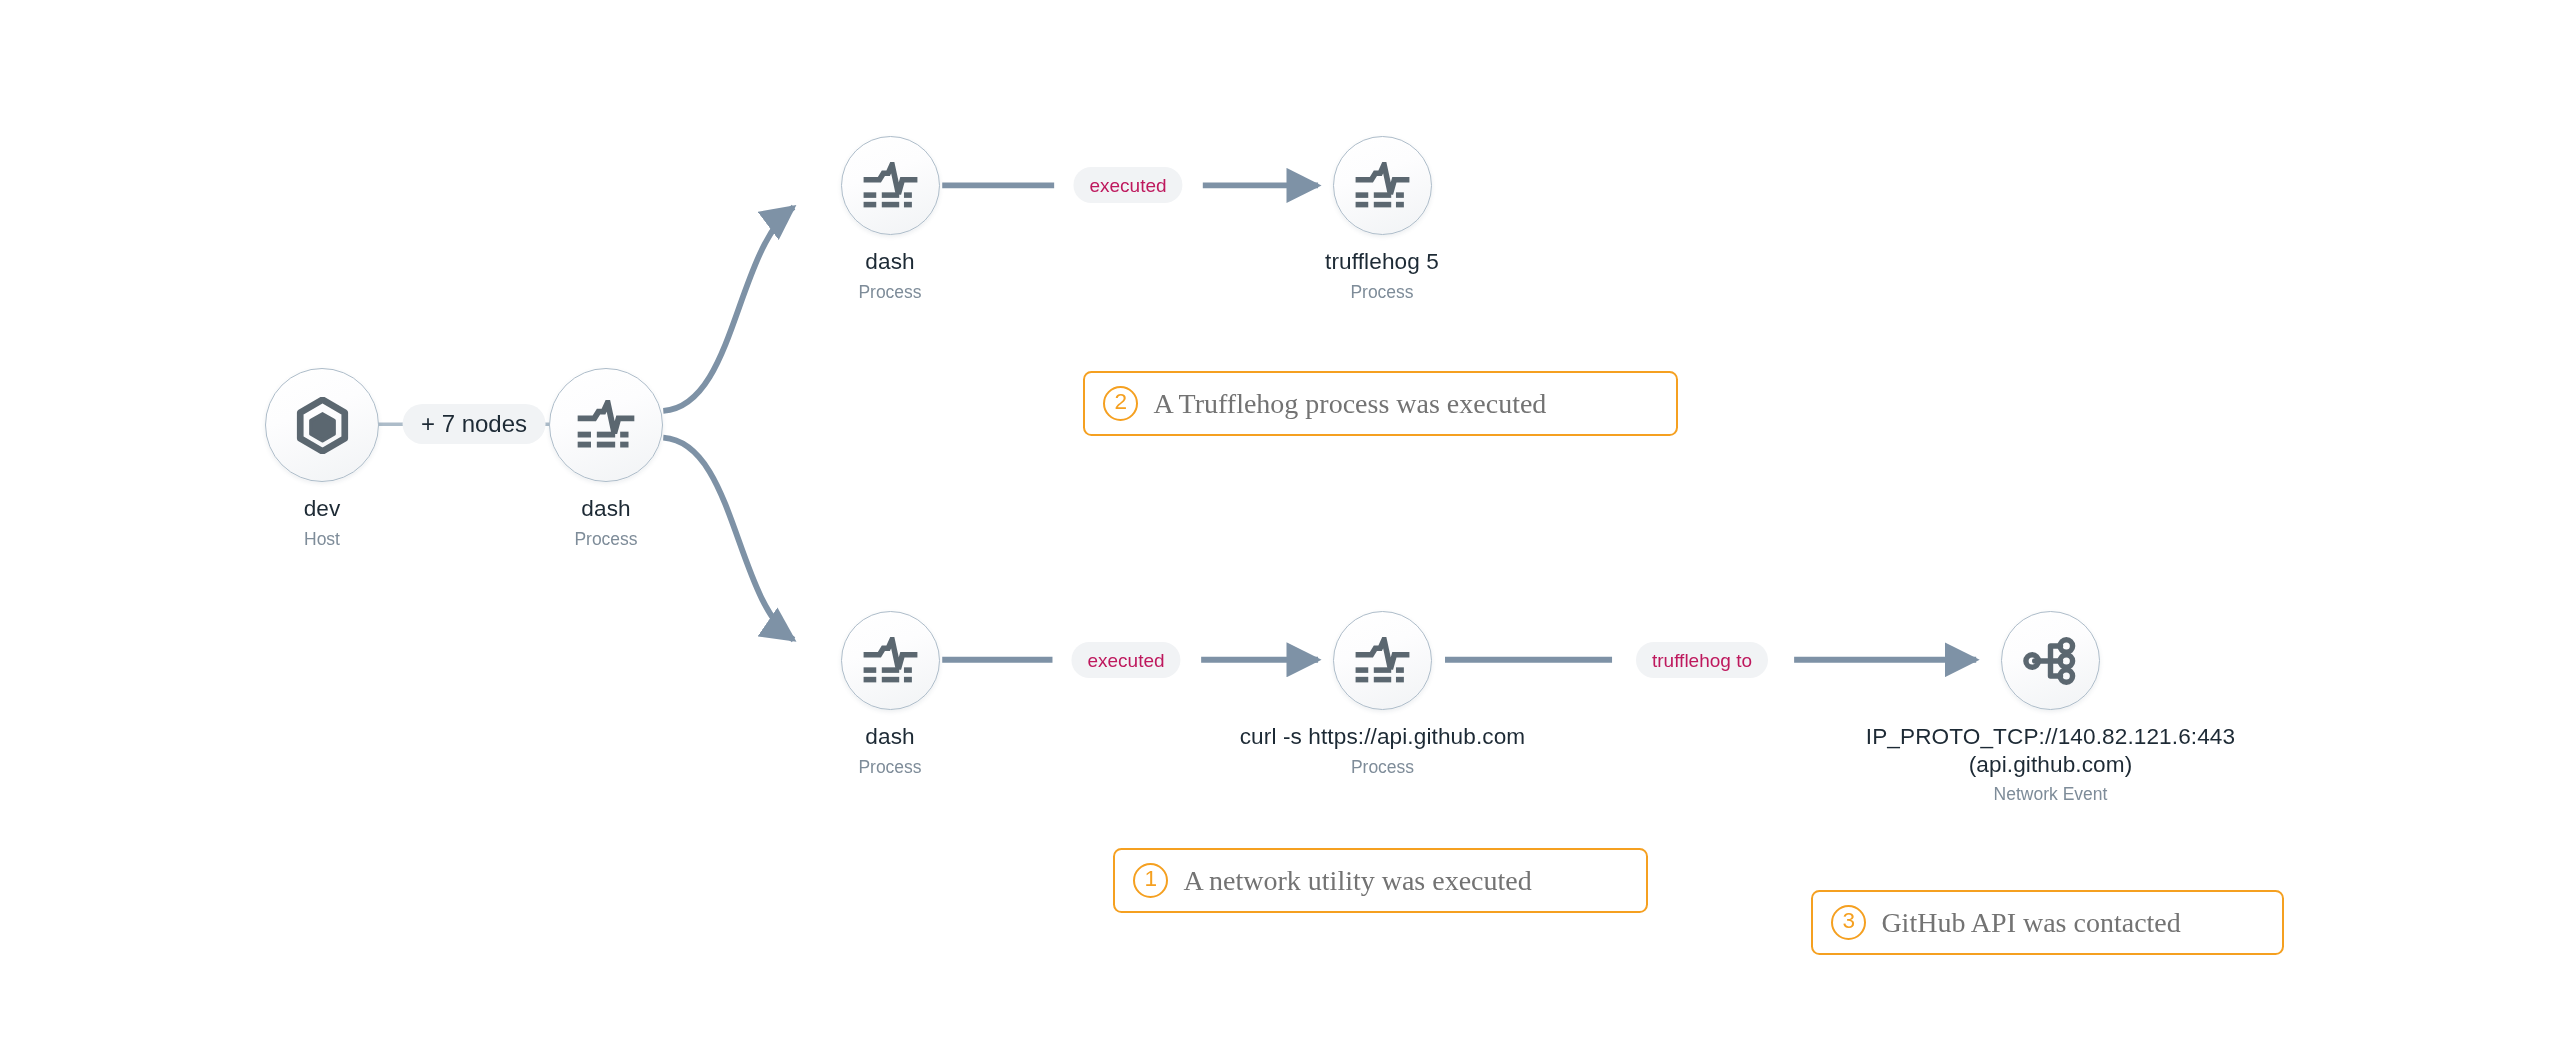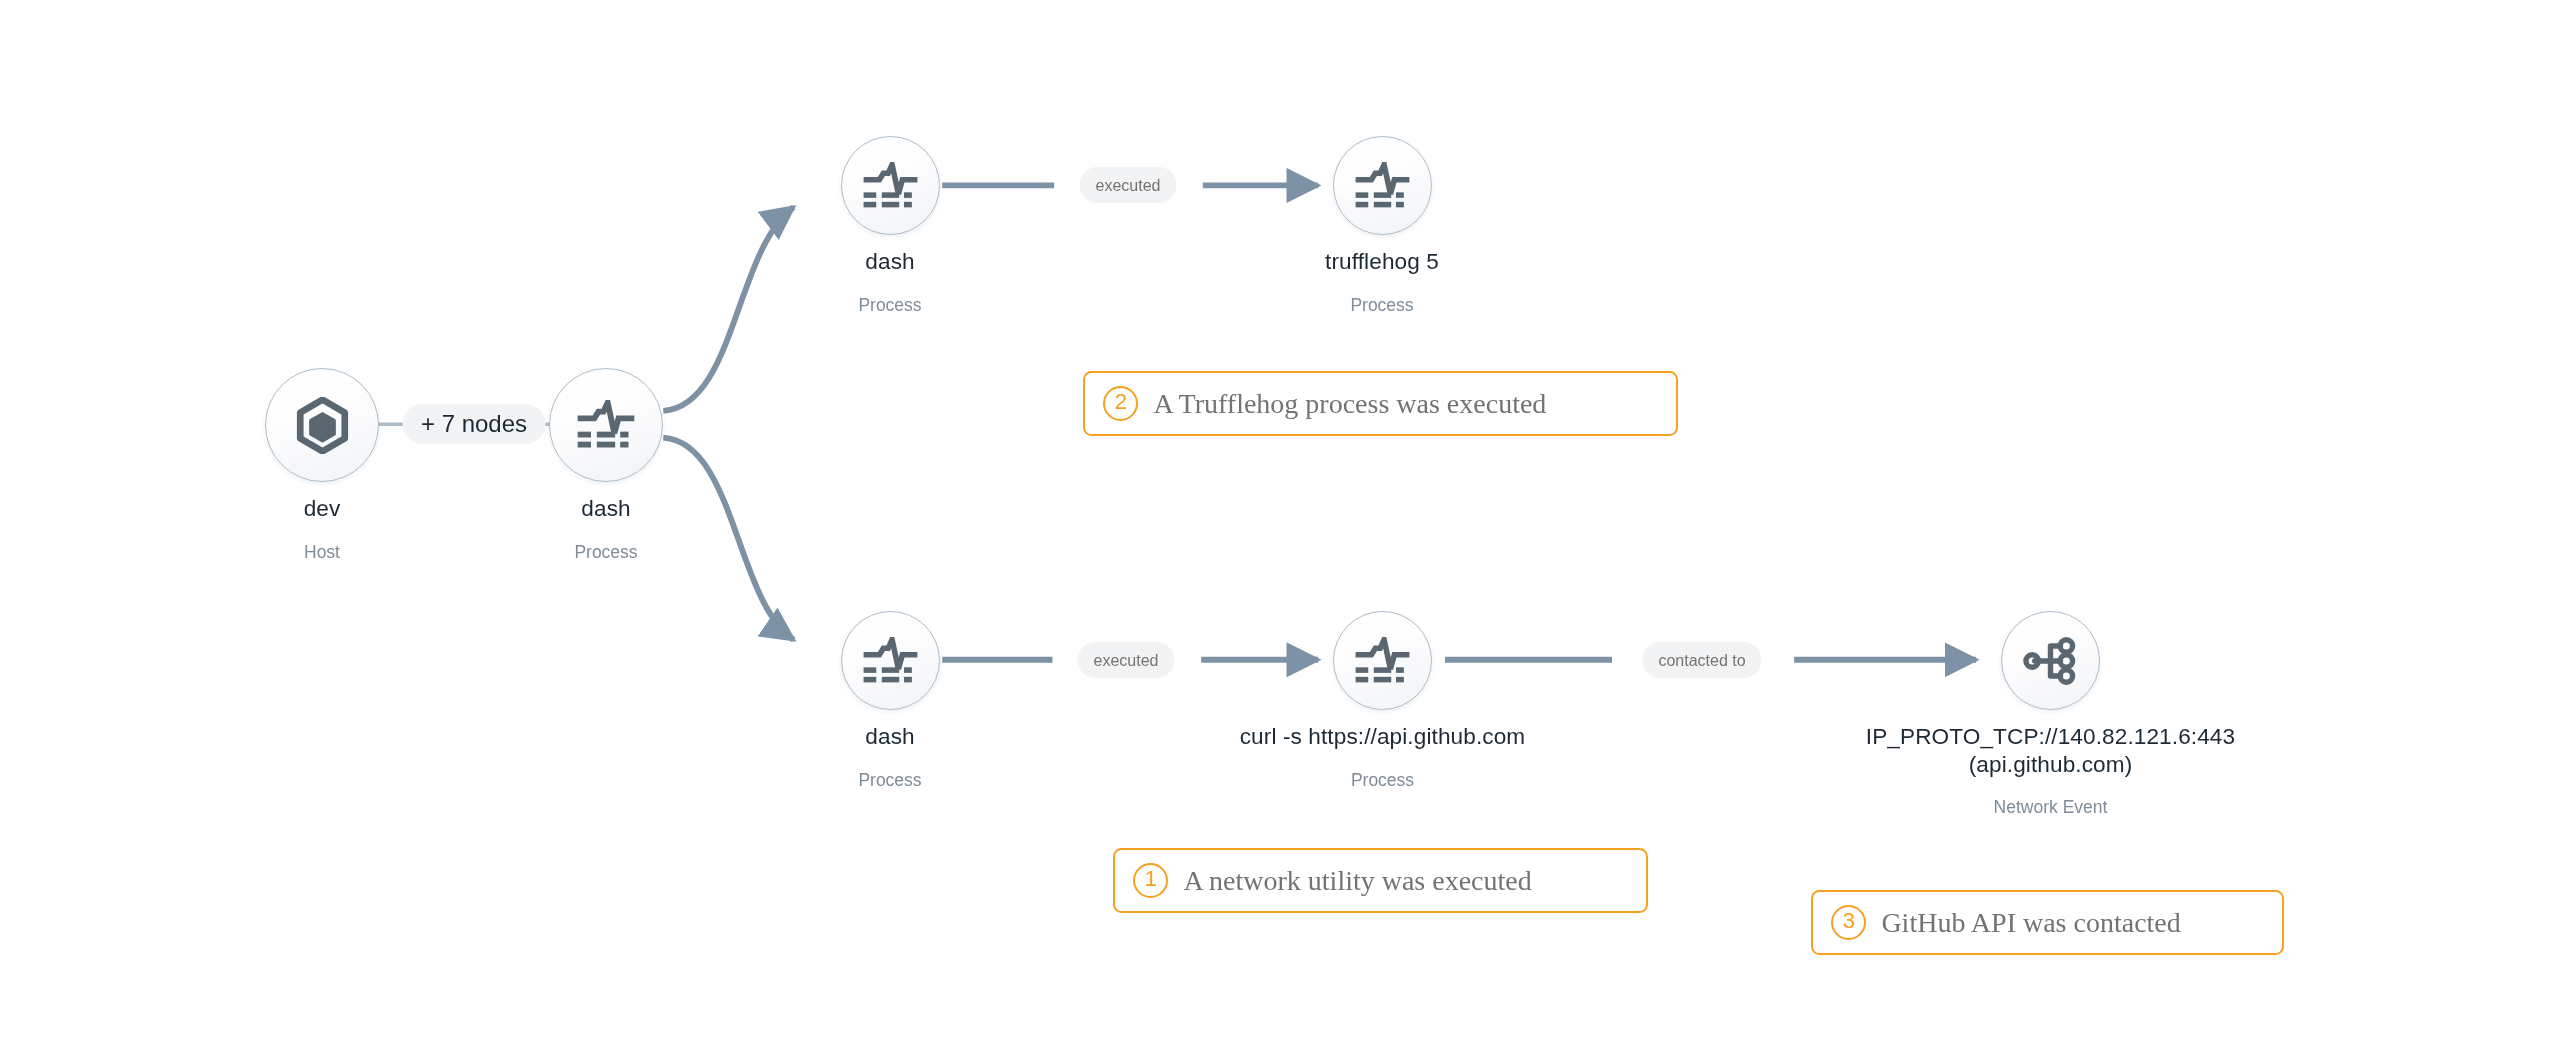--- a/index.html
+++ b/index.html
@@ -59,36 +59,36 @@
 
   .node-title {
     margin-top: 13px;
     font-size: 22.6px;
     line-height: 27.6px;
     color: #1d2a35;
     letter-spacing: 0.1px;
     word-break: break-word;
   }
   .node-subtitle {
-    margin-top: 19px;
+    margin-top: 6px;
     font-size: 17.5px;
     line-height: 21px;
     color: #7e8c99;
   }
   .node.wide { width: 351px; margin-left: -175px; }
 
   
   .edge-pill {
     position: absolute;
     background: #f1f3f5;
     border-radius: 834px;
     padding: 7.5px 16px;
-    font-size: 16px;
+    font-size: 19px;
     line-height: 21px;
-    color: #737373;
+    color: #be185d;
     white-space: nowrap;
     transform: translate(-50%, -50%);
   }
 
   
   .count-pill {
     position: absolute;
     background: #f1f3f5;
     border-radius: 834px;
     padding: 8.4px 18.4px;
@@ -268,21 +268,21 @@
       </svg>
     </div>
     <div class="node-title" style="max-width:468px; margin-left:auto; margin-right:auto;">IP_PROTO_TCP://140.82.121.6:443 (api.github.com)</div>
     <div class="node-subtitle">Network Event</div>
   </div>
 
   <div class="edge-pill" style="left:1128px; top:185px;">executed</div>
 
   <div class="edge-pill" style="left:1126px; top:660px;">executed</div>
 
-  <div class="edge-pill" style="left:1702px; top:660px;">contacted to</div>
+  <div class="edge-pill" style="left:1702px; top:660px;">trufflehog to</div>
 
   <div class="callout" style="left:1083px; top:371px; width:595px; height:65px;">
     <div class="callout-badge">2</div>
     <div class="callout-text">A Trufflehog process was executed</div>
   </div>
 
   <div class="callout" style="left:1113px; top:848px; width:535px; height:65px;">
     <div class="callout-badge">1</div>
     <div class="callout-text">A network utility was executed</div>
   </div>

